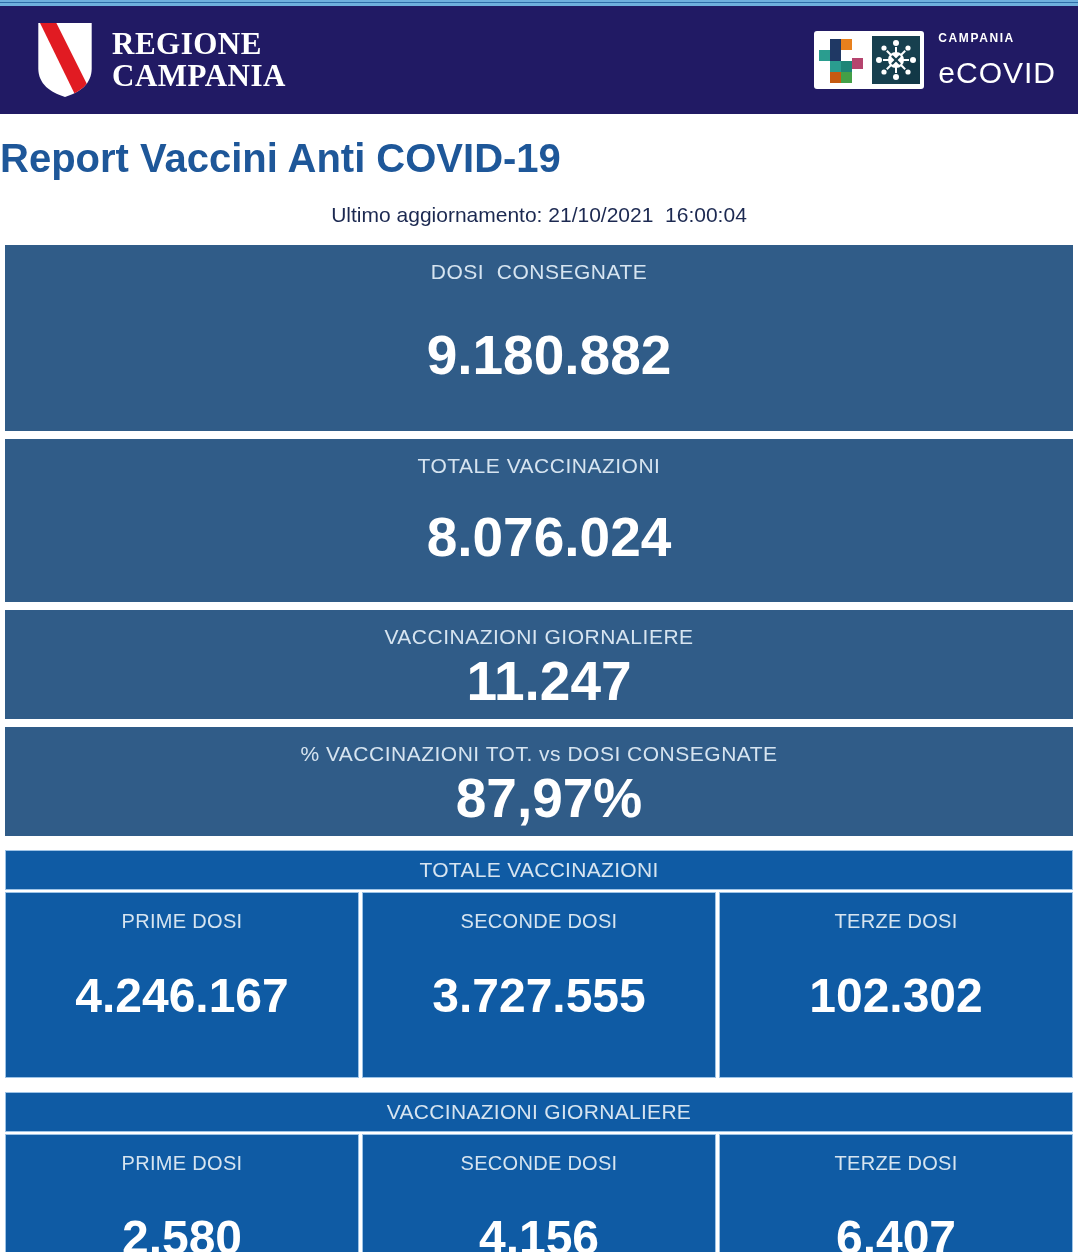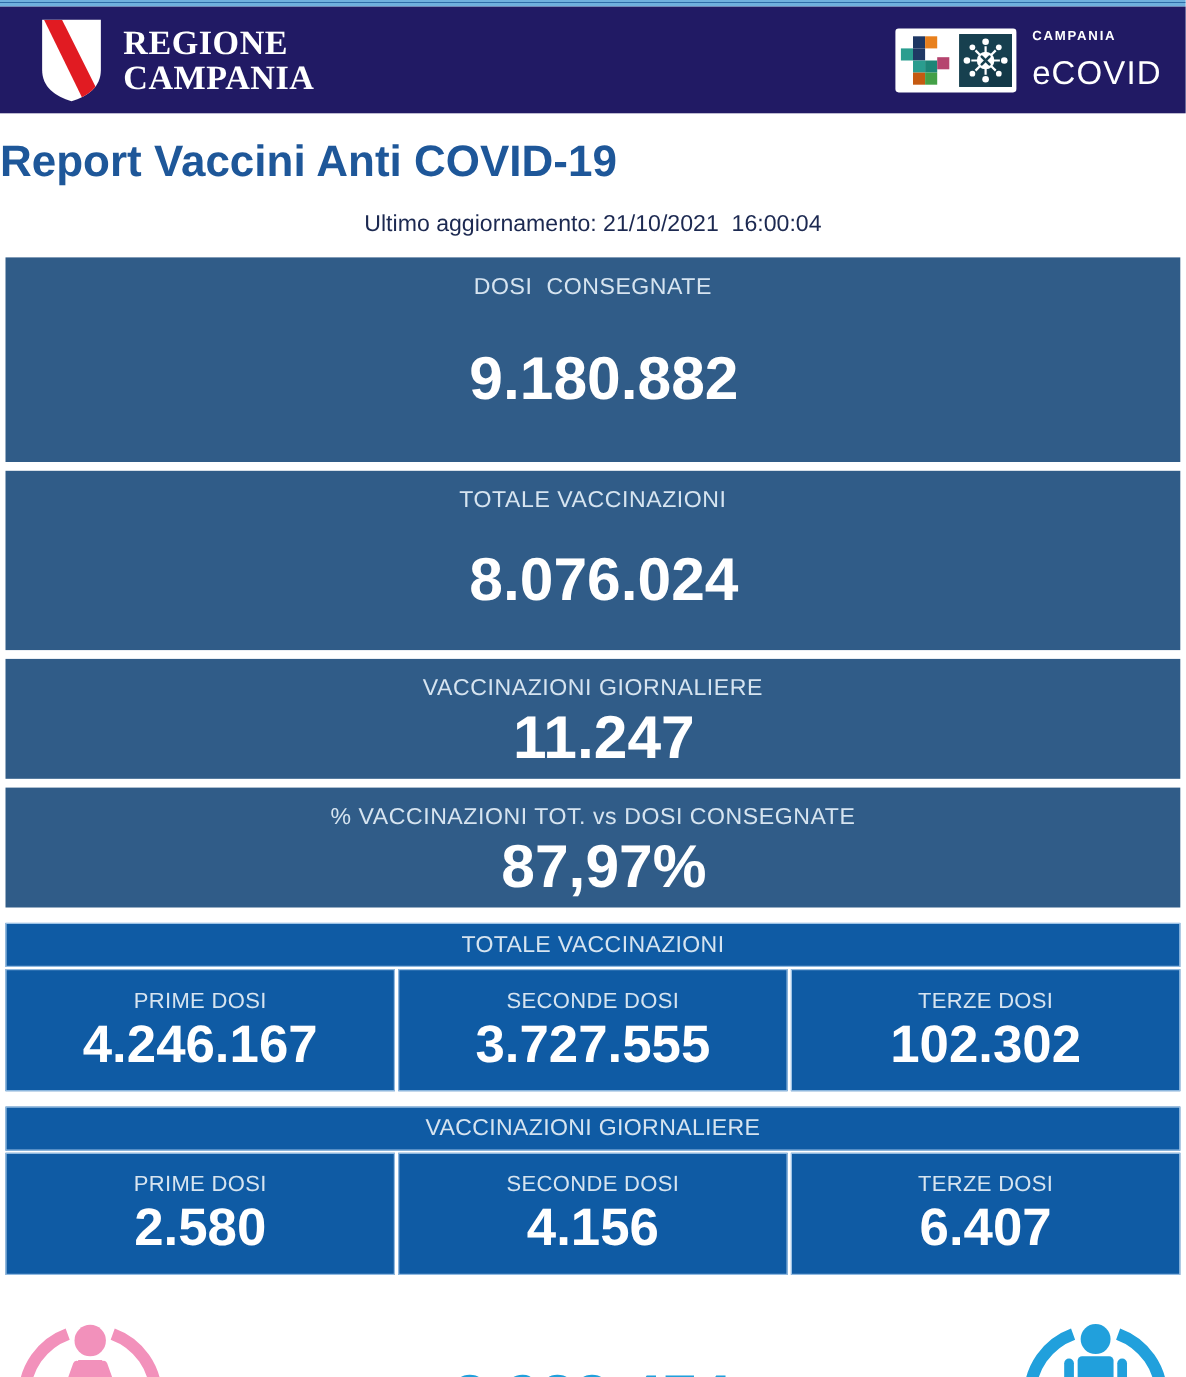--- a/index.html
+++ b/index.html
@@ -8,21 +8,21 @@
     --pink:#f291bb; --male-blue:#21a0dc; --stripe-red:#e11b22;
     --cell-border:#9dc3e6; --top-line:#6fb0dd;
   }
   *{box-sizing:border-box;}
   html,body{margin:0;padding:0;}
   body{
     width:1078px;height:1252px;background:#ffffff;overflow:hidden;
     font-family:"Liberation Sans",sans-serif;
   }
   .top-stripe{height:6px;background:linear-gradient(180deg,var(--top-line) 0,var(--top-line) 2px,#2f6da8 2px,#2f6da8 3px,var(--top-line) 3px,var(--top-line) 6px);}
-  .header{height:97px;background:var(--navy);display:flex;align-items:center;padding:0 16px 0 34px;}
+  .header{height:108px;background:var(--navy);display:flex;align-items:center;padding:0 16px 0 34px;}
   .shield{width:62px;height:80px;margin-right:16px;flex:0 0 auto;}
   .region-name{color:#fff;font-family:"Liberation Serif",serif;font-weight:bold;font-size:31px;line-height:1.03;letter-spacing:0.5px;}
   .header-right{margin-left:auto;display:flex;align-items:center;gap:14px;}
   .logo-box{width:110px;height:58px;background:#fff;border-radius:3px;display:flex;align-items:center;justify-content:space-between;padding:4px;}
   .pixel-s{position:relative;width:47px;height:47px;margin-left:1px;}
   .px{position:absolute;width:11px;height:11px;}
   .px1{left:11px;top:2px;background:#1f3864;}  .px2{left:22px;top:2px;background:#e8801d;}
   .px3{left:0px;top:13px;background:#2a9d8f;}  .px4{left:11px;top:13px;background:#1f3864;}
   .px5{left:11px;top:24px;background:#2a9d8f;} .px6{left:22px;top:24px;background:#1d8577;}
   .px7{left:33px;top:21px;background:#b5446e;}
@@ -33,21 +33,21 @@
   .ecovid{font-size:30px;letter-spacing:1px;font-weight:400;}
   .main-title{text-align:left;color:var(--title-blue);font-size:40px;font-weight:bold;margin-top:22px;}
   .subtitle{text-align:center;color:var(--subtitle-blue);font-size:21px;margin-top:22px;white-space:pre;}
   .cards{display:grid;grid-template-columns:1fr;grid-template-rows:186px 163px;gap:8px;margin:18px 5px 0;}
   .card{background:var(--card-blue);display:flex;flex-direction:column;}
   .card-label{text-align:center;color:var(--label-light);font-size:21px;margin-top:15px;white-space:pre;letter-spacing:0.5px;}
   .card-value{flex:1;display:flex;align-items:center;justify-content:center;color:#fff;font-weight:bold;font-size:55px;padding-bottom:6px;padding-left:20px;}
   .section{margin:14px 5px 0;}
   .section-header{background:var(--section-blue);border:1px solid var(--cell-border);height:40px;display:flex;align-items:center;justify-content:center;color:var(--label-light);font-size:21px;letter-spacing:0.3px;}
   .section-cols{display:grid;grid-template-columns:1fr 1fr 1fr;gap:3px;margin-top:2px;}
-  .section-cell{background:var(--section-blue);border:1px solid var(--cell-border);height:111px;display:flex;flex-direction:column;}
+  .section-cell{background:var(--section-blue);border:1px solid var(--cell-border);height:186px;display:flex;flex-direction:column;}
   .cell-label{text-align:center;color:var(--label-light);font-size:20px;margin-top:17px;letter-spacing:0.3px;}
   .cell-value{flex:1;display:flex;align-items:center;justify-content:center;color:#fff;font-weight:bold;font-size:48px;padding-bottom:20px;}
   .gender-row{display:flex;align-items:center;margin-top:38px;padding:0 14px;}
   .gender-icon{width:136px;height:144px;flex:0 0 auto;}
   .female-icon{color:var(--pink);}
   .male-icon{color:var(--male-blue);}
   .gender-value{flex:1;text-align:center;font-size:55px;font-weight:bold;letter-spacing:1px;}
   .female-value{color:var(--pink);}
   .male-value{color:var(--male-blue);}
 </style>

